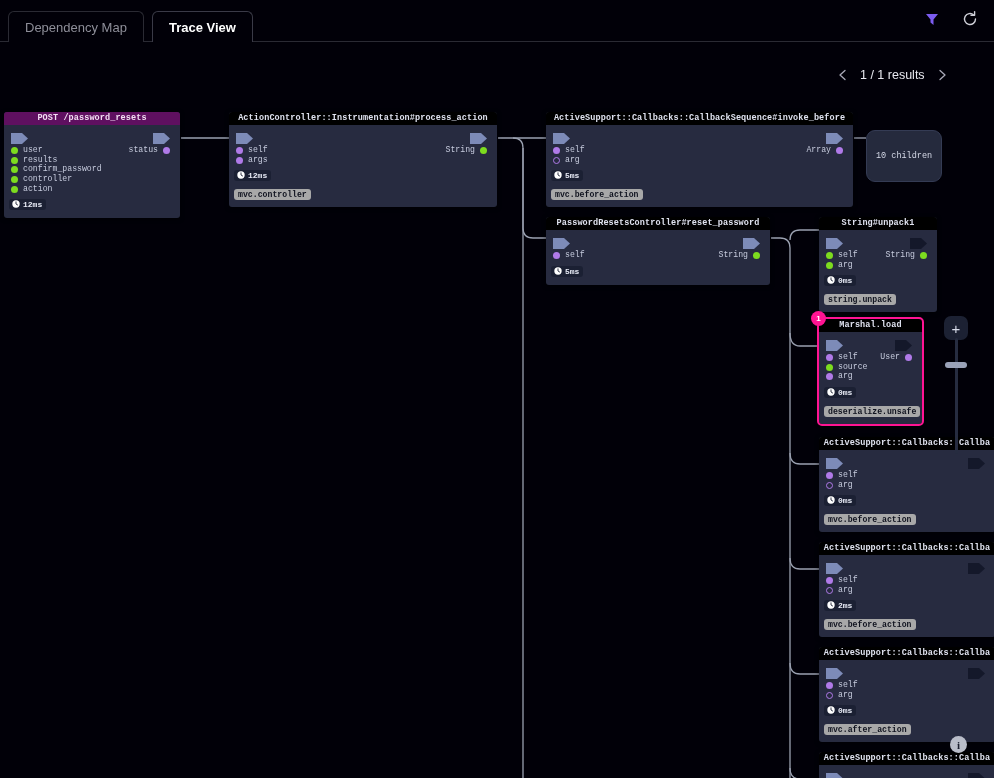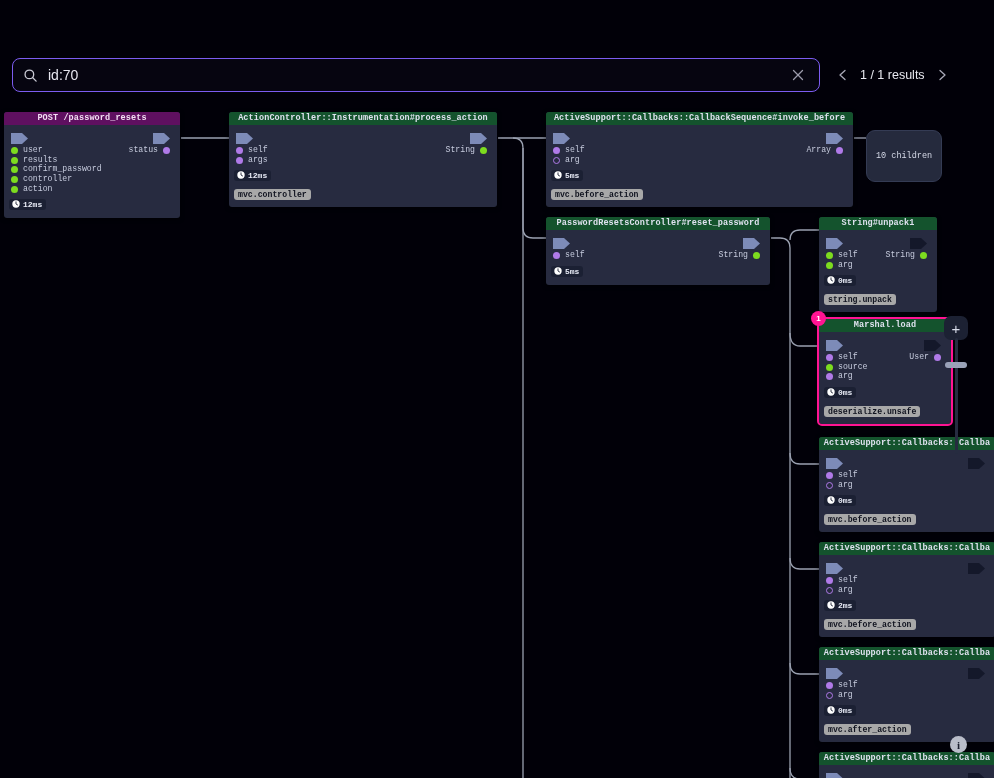--- a/index.html
+++ b/index.html
@@ -84,21 +84,21 @@
     border-radius: 3px;
     overflow: hidden;
     box-shadow: 0 1px 4px rgba(0,0,0,.55);
   }
   .node-head {
     height: 13px; line-height: 13px;
     font-family: "Liberation Mono", monospace;
     font-size: 8.5px; font-weight: bold;
     color: #dfe2ef; text-align: center;
     letter-spacing: .1px;
-    background: #14532d;
+    background: #000000;
     white-space: nowrap; overflow: hidden;
   }
   .node.root .node-head { background: #5f1060; color: #f3dff3; }
   .node-body { position: relative; padding: 4px 8px 6px 5px; }
 
   .arrows { position: relative; height: 14px; }
   .arrow-in, .arrow-out {
     position: absolute; top: 1px;
     width: 17px; height: 11px;
   }
@@ -187,37 +187,43 @@
     display: flex; align-items: center; justify-content: center;
     font-size: 11px; font-weight: bold; font-family: "Liberation Serif", serif;
     cursor: pointer; z-index: 20;
   }
 </style>
 </head>
 <body>
 
 <div id="root">
 
-
-  <div class="searchrow">
-    <div class="searchbox">
-      <span class="search-icon">
-        <svg viewBox="0 0 16 16" width="15" height="15">
-          <circle cx="6.8" cy="6.8" r="4.6" fill="none" stroke="#c9c9d4" stroke-width="1.4"></circle>
-          <line x1="10.2" y1="10.2" x2="14" y2="14" stroke="#c9c9d4" stroke-width="1.4" stroke-linecap="round"></line>
-        </svg>
+  <div class="tabbar">
+    <div class="tab">
+      <span>Dependency Map</span>
+    </div>
+    <div class="tab active">
+      <span>Trace View</span>
+    </div>
+    <div class="hdr-icons">
+      <span class="hdr-icon">
+        <svg viewBox="0 0 20 20" width="20" height="20">
+            <polygon points="4,5 16,5 11.5,10.5 11.5,16 8.5,13.5 8.5,10.5" fill="#7c5cf0"></polygon>
+          </svg>
       </span>
-      <input class="search-input" type="text" value="id:70" style="">
-      <span class="clear-btn">
-        <svg viewBox="0 0 16 16" width="16" height="16">
-          <line x1="3.5" y1="3.5" x2="12.5" y2="12.5" stroke="#9b9baa" stroke-width="1.3" stroke-linecap="round"></line>
-          <line x1="12.5" y1="3.5" x2="3.5" y2="12.5" stroke="#9b9baa" stroke-width="1.3" stroke-linecap="round"></line>
+      <span class="hdr-icon">
+        <svg viewBox="0 0 20 20" width="20" height="20">
+          <path d="M15.5 10a5.5 5.5 0 1 1-1.8-4.05" fill="none" stroke="#cfcfd8" stroke-width="1.4" stroke-linecap="round"></path>
+          <path d="M14.6 2.6 V6.2 H11" fill="none" stroke="#cfcfd8" stroke-width="1.4" stroke-linecap="round" stroke-linejoin="round"></path>
         </svg>
       </span>
     </div>
+  </div>
+
+  <div class="searchrow">
     <div class="results-nav">
       <span class="chev">
         <svg viewBox="0 0 14 14" width="14" height="14">
             <polyline points="9,2.5 4,7 9,11.5" fill="none" stroke="#a9a9b8" stroke-width="1.3" stroke-linecap="round" stroke-linejoin="round"></polyline>
           </svg>
       </span>
       <span class="results-label">1 / 1 results</span>
       <span class="chev">
         <svg viewBox="0 0 14 14" width="14" height="14">
             <polyline points="5,2.5 10,7 5,11.5" fill="none" stroke="#a9a9b8" stroke-width="1.3" stroke-linecap="round" stroke-linejoin="round"></polyline>
@@ -397,21 +403,21 @@
                 <span class="plabel left">arg</span>
               </div>
             </div><div class="timing">
               <span class="clock"><svg viewBox="0 0 10 10" width="8" height="8">
                   <circle cx="5" cy="5" r="4.6" fill="#ffffff"></circle>
                   <path d="M5 2.3 V5 L7 6.2" stroke="#1b2033" stroke-width="1.1" fill="none" stroke-linecap="round"></path>
                 </svg></span>
               <span>0ms</span>
             </div><div></div><div class="evtag">string.unpack</div></div>
         </div>
-        <div class="node highlight" style="left: 819px; top: 211px; width: 132px;">
+        <div class="node highlight" style="left: 819px; top: 211px; width: 103px;">
           <div class="node-head">Marshal.load</div>
           <div class="node-body"><div class="arrows">
               <span class="arrow-in"><svg viewBox="0 0 17 11" width="17" height="11">
                   <path d="M0 0 H11 L17 5.5 L11 11 H0 Z" fill="#7d8bb8"></path>
                 </svg></span>
               <span class="arrow-out"><svg viewBox="0 0 17 11" width="17" height="11">
                   <path d="M0 0 H11 L17 5.5 L11 11 H0 Z" fill="#14182a"></path>
                 </svg></span>
             </div><div class="ports">
               <div class="port-row">

